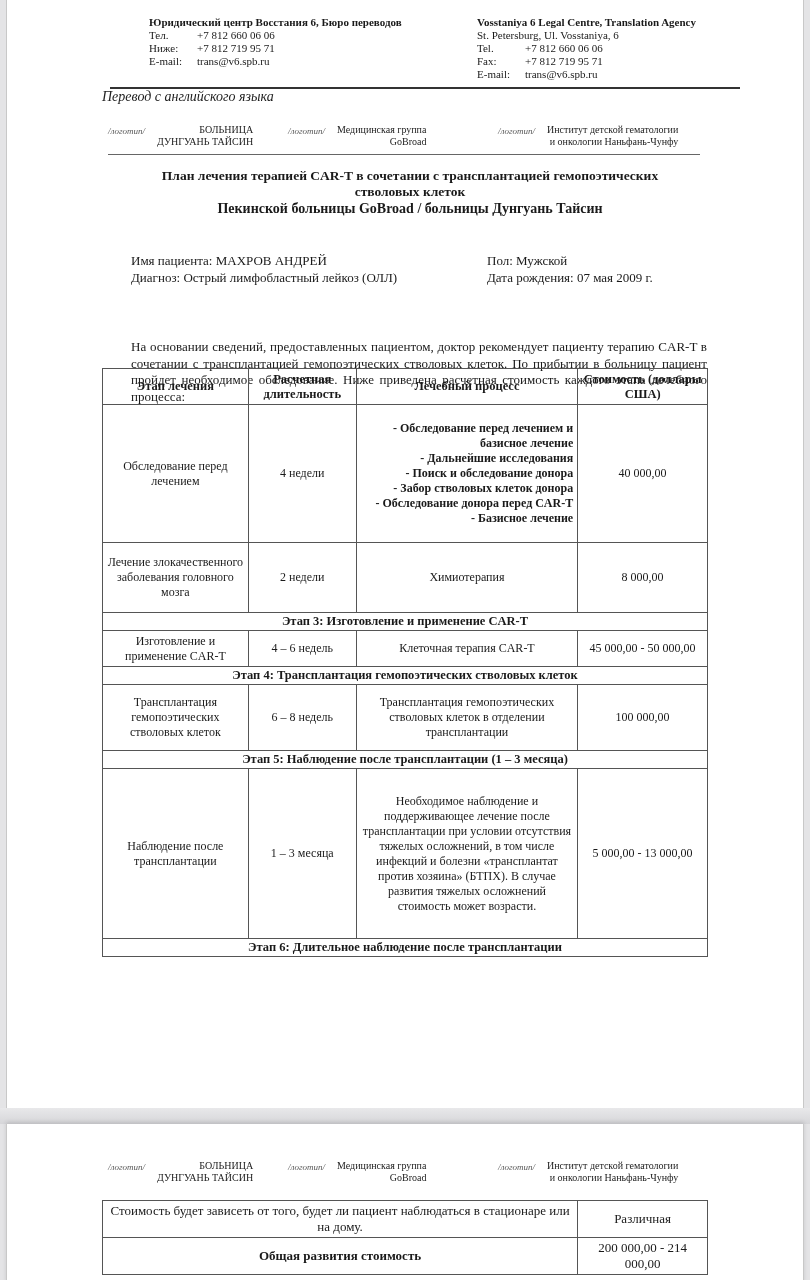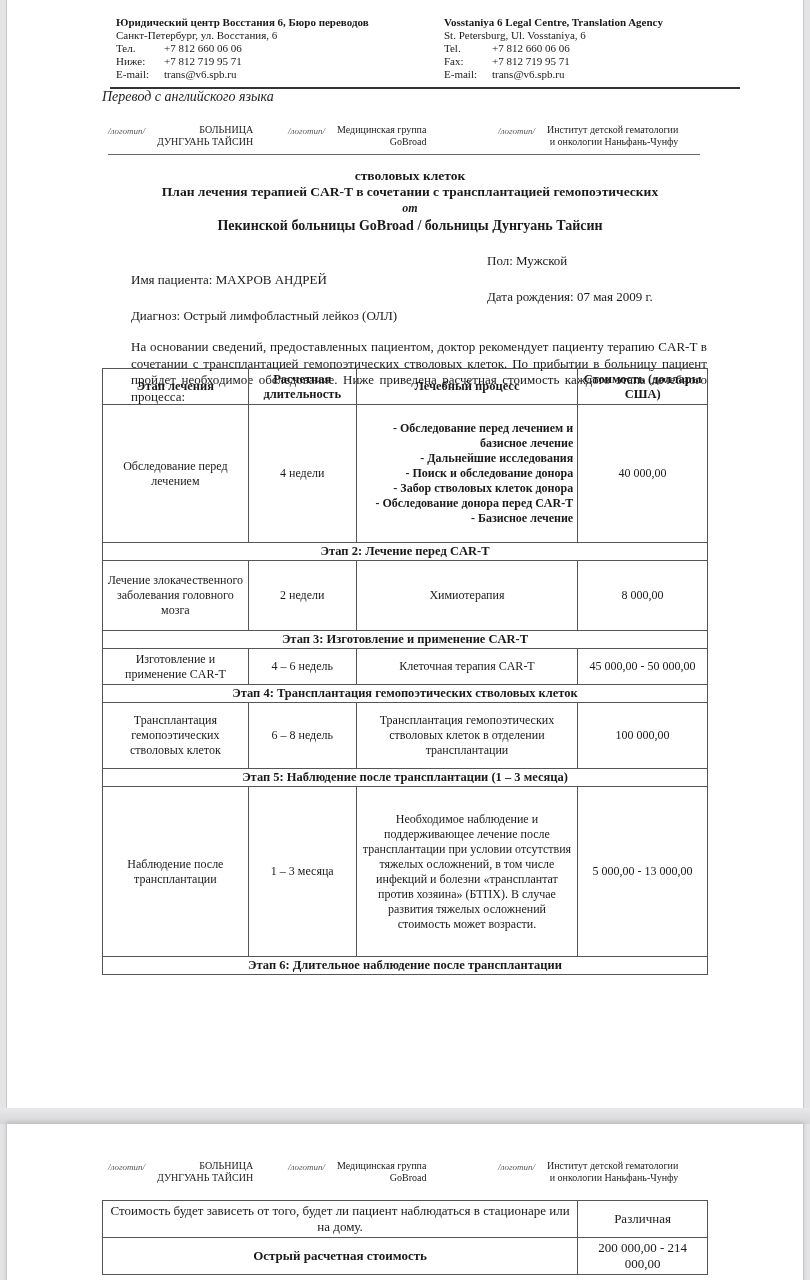--- a/index.html
+++ b/index.html
@@ -16,21 +16,21 @@
   }
   #page1 { top:0; height:1108px; }
   #page2 { top:1124px; height:160px; box-shadow:0 -2px 4px rgba(0,0,0,0.12); }
   .gap {
     position:absolute; left:0; right:0; top:1108px; height:16px;
     background:linear-gradient(#e8e8ea,#d6d6d9);
   }
 
   
   .letterhead { position:absolute; top:16px; left:110px; width:630px; }
-  .lh-col { position:absolute; top:0; font-size:11px; line-height:13px; }
+  .lh-col { position:absolute; top:0; font-size:11px; line-height:13px;margin-left:33px; }
   .lh-col.left { left:6px; width:320px; }
   .lh-col.right { left:334px; width:300px; }
   .lh-title { font-weight:bold; }
   .lh-row { display:flex; }
   .lh-key { width:48px; }
   .lh-rule { position:absolute; top:71px; left:0; width:630px; height:2px; background:#333; }
   .lh-sub {
     position:absolute; top:73px; left:-8px; font-style:italic; font-size:14px; color:#222;
   }
 
@@ -44,21 +44,21 @@
   
   .doc-title {
     position:absolute; top:168px; left:110px; width:600px;
     text-align:center; font-weight:bold; font-size:13.5px; line-height:16px;
   }
   .doc-title .from { font-style:italic; font-weight:bold; font-size:12px; line-height:17px; }
   .doc-title .org { font-size:14px; line-height:18px; }
 
   .patient { position:absolute; top:252px; left:131px; width:580px; font-size:13px; line-height:17px; }
   .patient .row { display:flex; }
-  .patient .l { width:356px;margin-top:19px; }
+  .patient .l { width:356px; }
 
   .intro {
     position:absolute; top:305px; left:131px; width:576px;
     font-size:13px; line-height:16.5px; text-align:justify;margin-top:34px;
   }
 
   
   table.plan {
     position:absolute; top:368px; left:102px; width:606px;
     border-collapse:collapse; font-size:12px; line-height:15px;
@@ -83,21 +83,20 @@
 <body>
 
 <div class="page" id="page1">
 </div>
 <div class="gap"></div>
 <div class="page" id="page2"></div>
 
 <div class="letterhead">
   <div class="lh-col left">
     <div class="lh-title">Юридический центр Восстания 6, Бюро переводов</div>
-    <div>Санкт-Петербург, ул. Восстания, 6</div>
     <div class="lh-row">
         <span class="lh-key">Тел.</span>
         <span>+7 812 660 06 06</span>
       </div>
     <div class="lh-row">
         <span class="lh-key">Ниже:</span>
         <span>+7 812 719 95 71</span>
       </div>
     <div class="lh-row">
         <span class="lh-key">E-mail:</span>
@@ -134,23 +133,22 @@
     <span class="nm"><span>Медицинская группа</span><br><span>GoBroad</span></span>
   </div>
   <div class="item" style="left:390px;">
     <span class="ph">/логотип/</span>
     <span class="nm"><span>Институт детской гематологии</span><br><span>и онкологии Наньфань-Чунфу</span></span>
   </div>
   <div class="rule"></div>
 </div>
 
 <div class="doc-title">
+  <div>План лечения терапией CAR-T в сочетании с трансплантацией гемопоэтических</div>
   <div>стволовых клеток</div>
-  <div>План лечения терапией CAR-T в сочетании с трансплантацией гемопоэтических</div>
-  <div class="from">от</div>
   <div class="org">Пекинской больницы GoBroad / больницы Дунгуань Тайсин</div>
 </div>
 
 <div class="patient">
   <div class="row">
     <span class="l">Имя пациента: МАХРОВ АНДРЕЙ</span>
     <span>Пол: Мужской</span>
   </div>
   <div class="row">
     <span class="l">Диагноз: Острый лимфобластный лейкоз (ОЛЛ)</span>
@@ -182,23 +180,20 @@
       <div>- Обследование перед лечением и базисное лечение</div>
       <div>- Дальнейшие исследования</div>
       <div>- Поиск и обследование донора</div>
       <div>- Забор стволовых клеток донора</div>
       <div>- Обследование донора перед CAR-T</div>
       <div>- Базисное лечение</div>
     </td>
     <td>40 000,00</td>
   </tr>
 
-  <tr>
-        <td colspan="4" class="stage">Этап 2: Лечение перед CAR-T</td>
-      </tr>
   <tr style="height:70px;">
     <td>Лечение злокачественного заболевания головного мозга</td>
     <td>2 недели</td>
     <td>Химиотерапия</td>
     <td>8 000,00</td>
   </tr>
 
   <tr>
         <td colspan="4" class="stage">Этап 3: Изготовление и применение CAR-T</td>
       </tr>
@@ -254,17 +249,17 @@
   <colgroup>
       <col style="width:476px">
       <col style="width:130px">
     </colgroup>
   <tbody>
       <tr style="height:36px;">
     <td>Стоимость будет зависеть от того, будет ли пациент наблюдаться в стационаре или на дому.</td>
     <td>Различная</td>
   </tr>
   <tr style="height:36px;">
-    <td class="bold">Острый расчетная стоимость</td>
+    <td class="bold">Общая развития стоимость</td>
     <td>200 000,00 - 214 000,00</td>
   </tr>
 </tbody>
   </table>
 
 </body></html>

